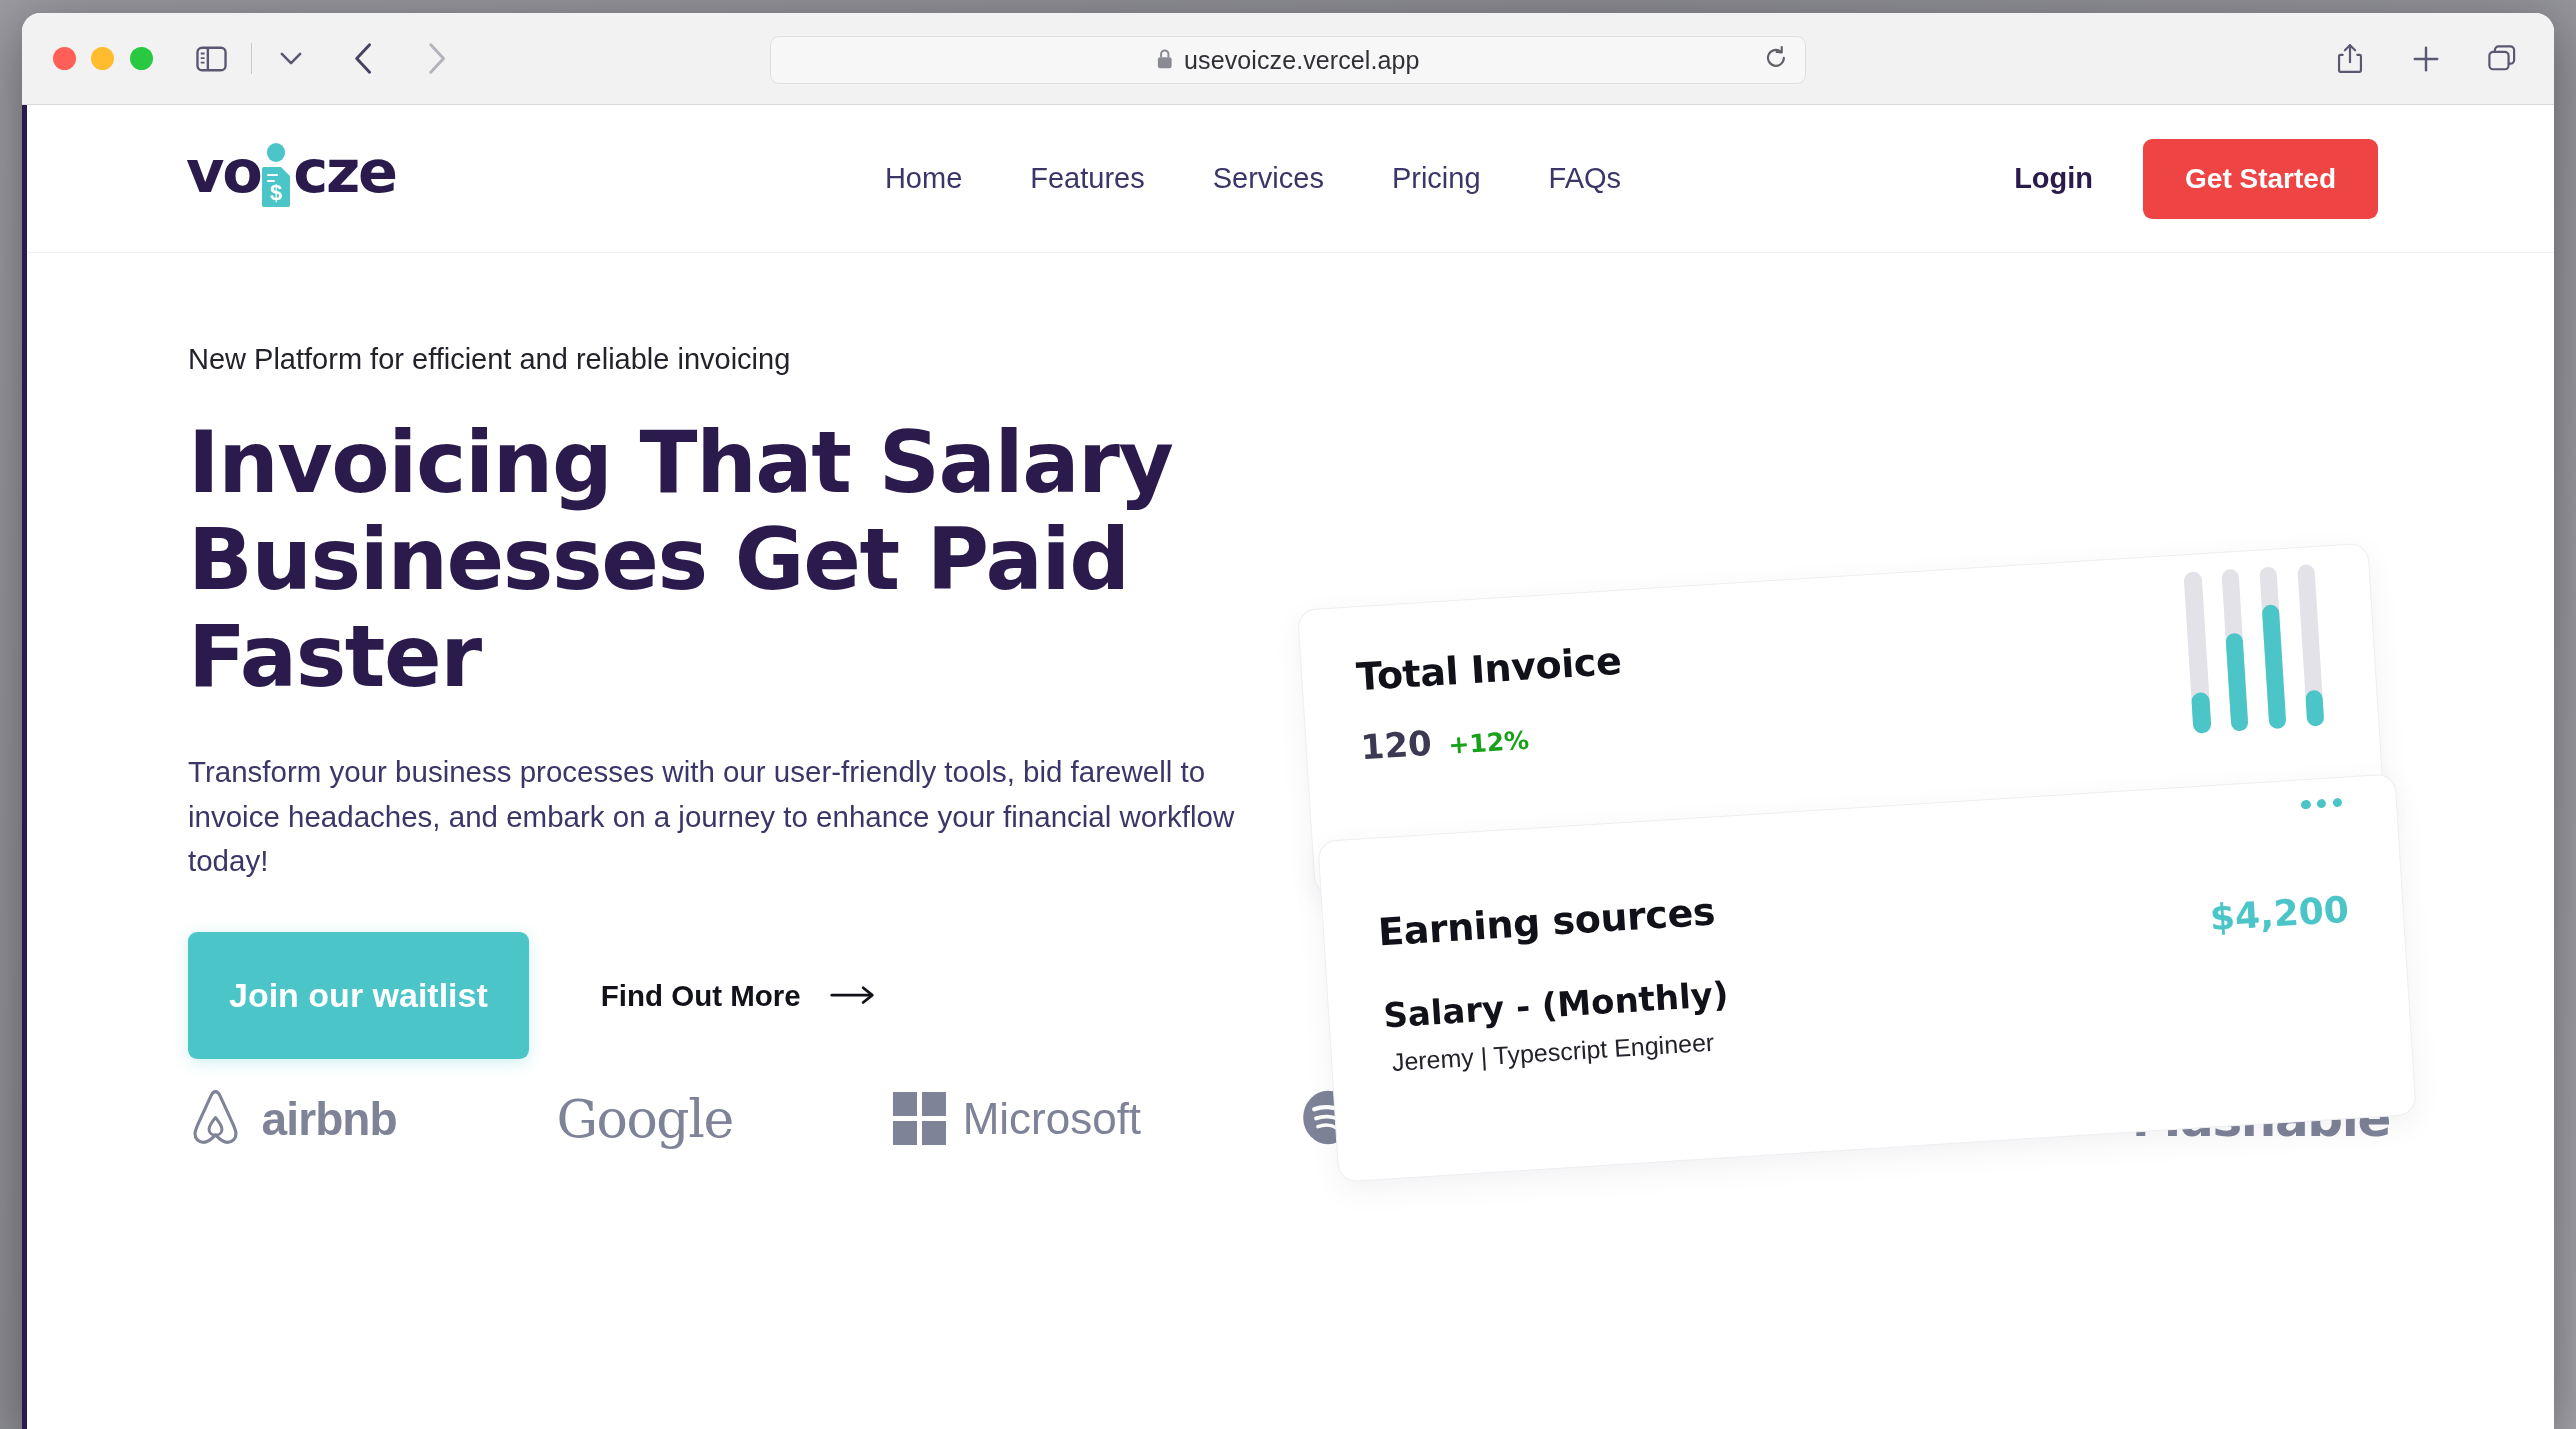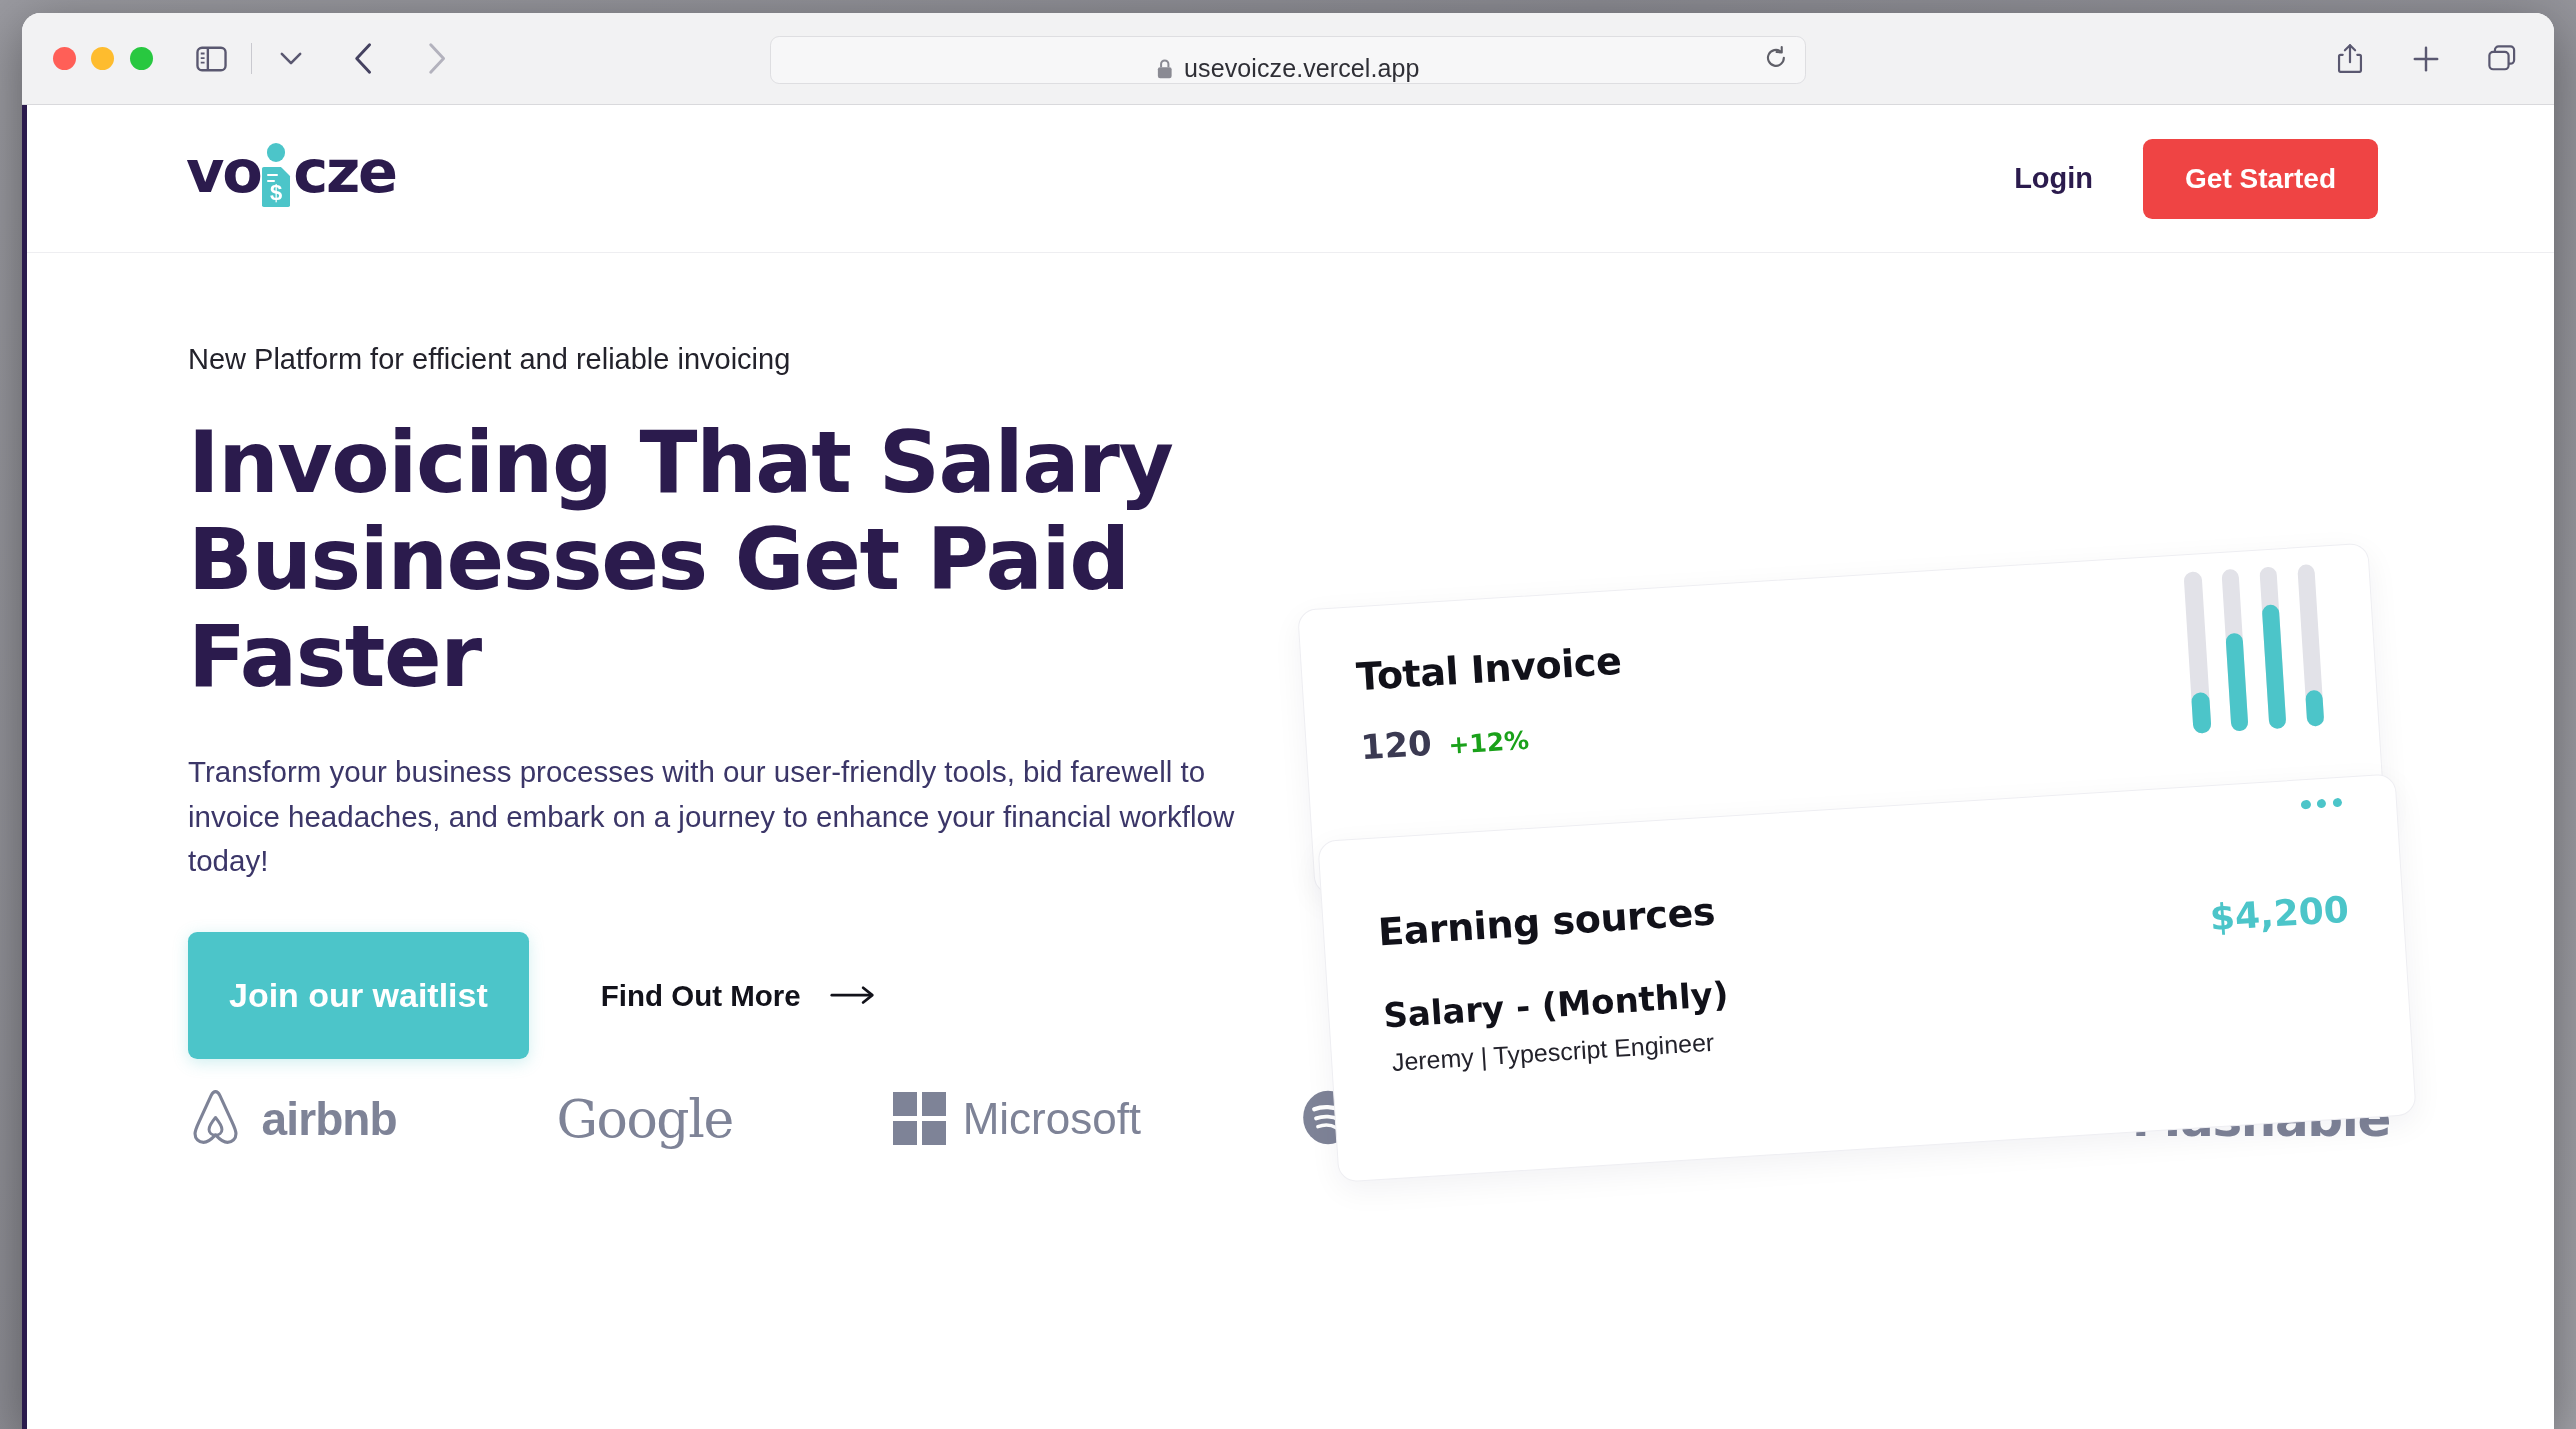--- a/index.html
+++ b/index.html
@@ -91,21 +91,21 @@
     top: 23px;
     width: 1036px;
   }
   #urlbar {
     position: relative;
     height: 48px;
     background: #f7f7f8;
     border: 0.9px solid #dedee1;
     border-radius: 9.2px;
     display: flex;
-    align-items: flex-end;
+    align-items: center;
     justify-content: center;
     gap: 10.2px;
   }
   #lock-icon { display: block; }
   #url-text {
     font-size: 25px;
     color: #2f2f36;
     letter-spacing: 0.1px;
   }
   #reload-icon {
@@ -600,20 +600,27 @@
             <span id="logo-dot"></span>
             <span id="logo-doc">
               <span class="doc-line l1"></span>
               <span class="doc-line l2"></span>
               <span id="logo-dollar">$</span>
             </span>
           </span>
           <span class="logo-text">cze</span>
         </a>
 
+        <nav id="main-nav">
+          <a class="nav-link">Home</a>
+          <a class="nav-link">Features</a>
+          <a class="nav-link">Services</a>
+          <a class="nav-link">Pricing</a>
+          <a class="nav-link">FAQs</a>
+        </nav>
 
         <div id="header-actions">
           <a id="login-link">Login</a>
           <button id="get-started-btn">Get Started</button>
         </div>
       </div>
 
       <section id="hero">
 
         <div id="hero-left">

